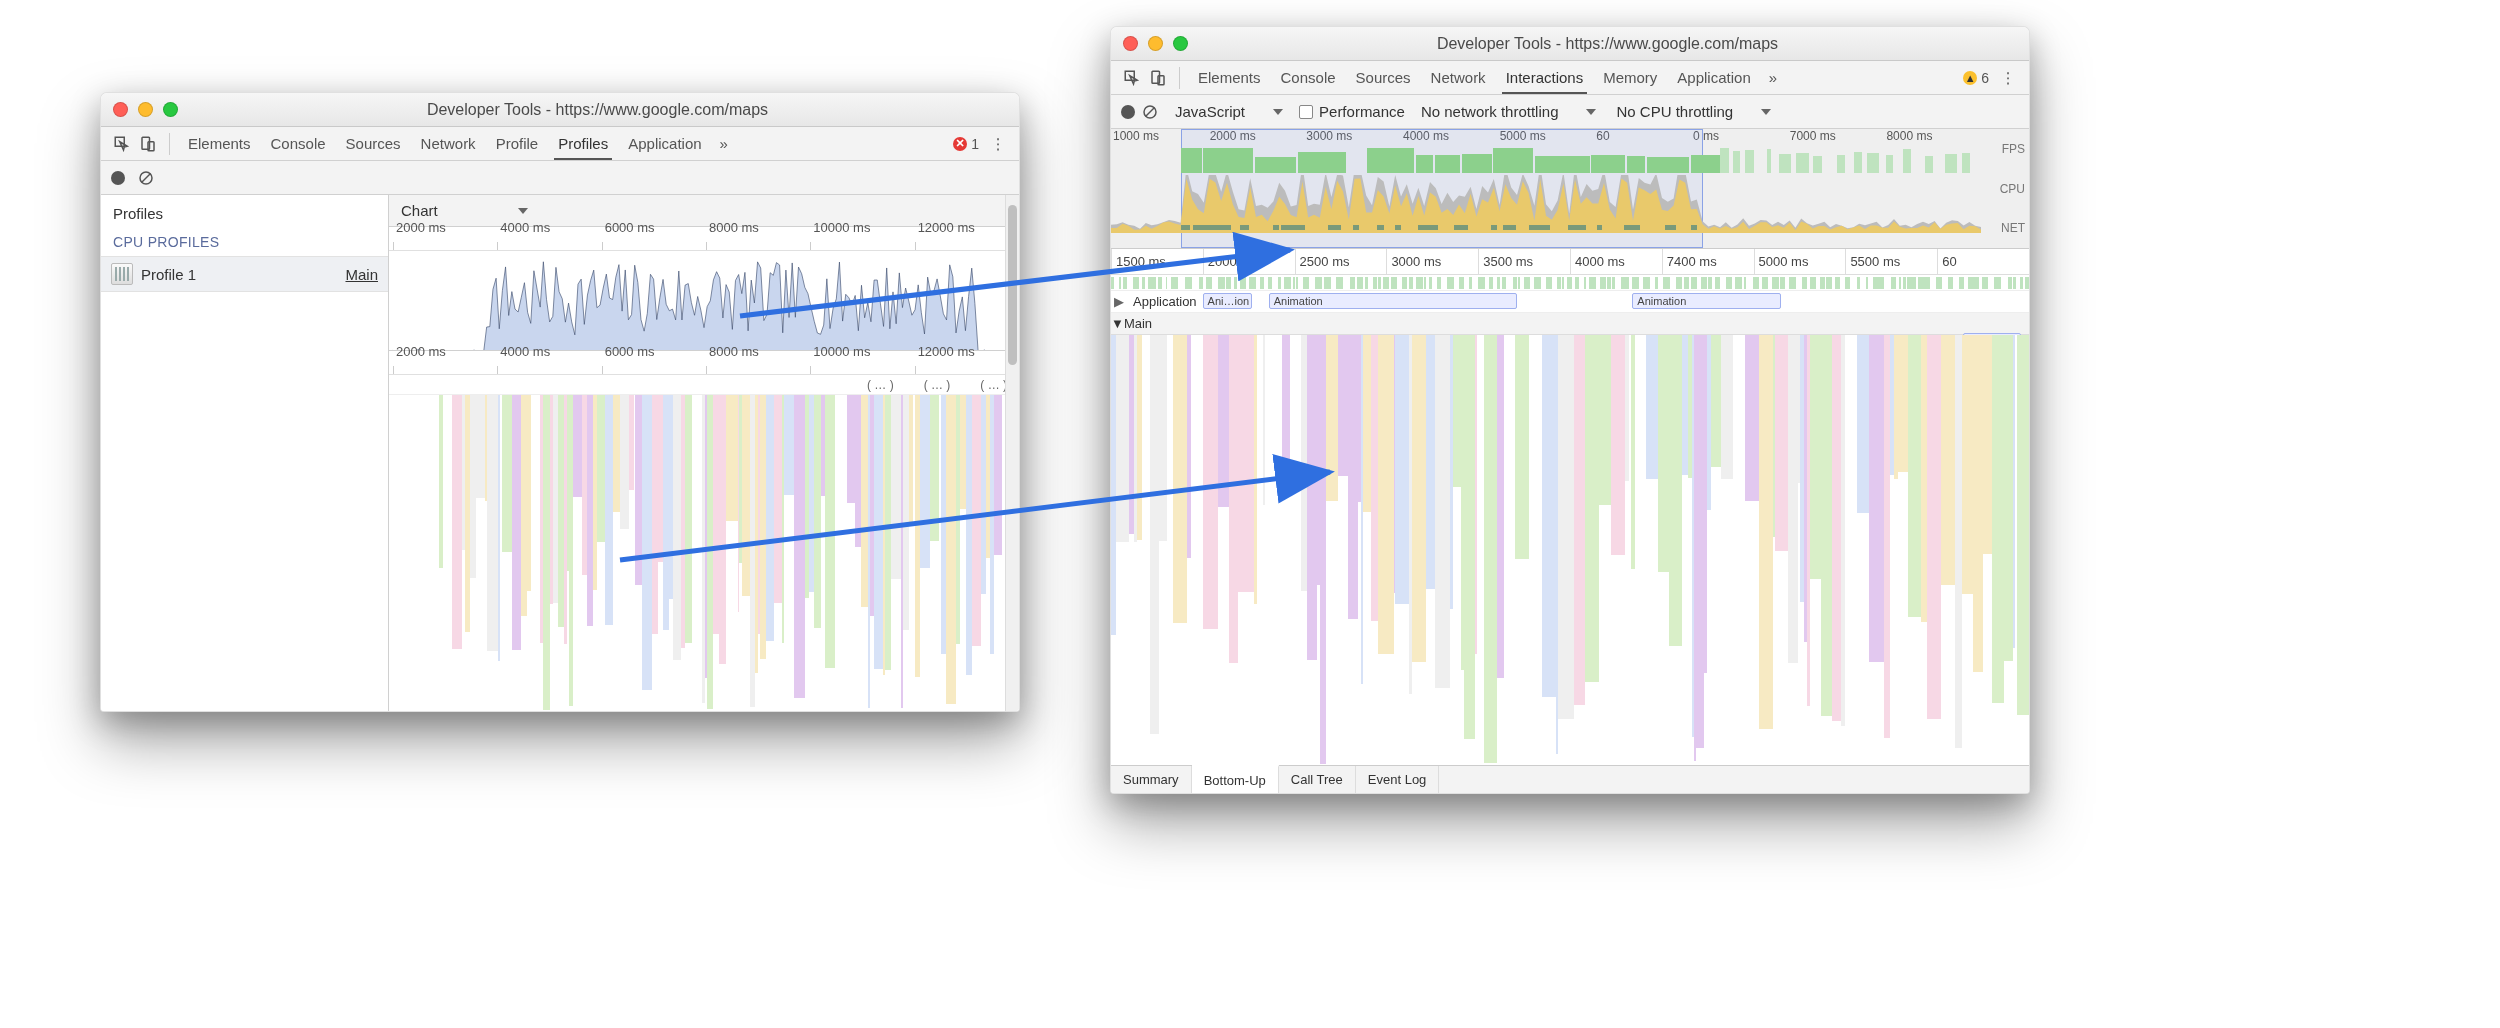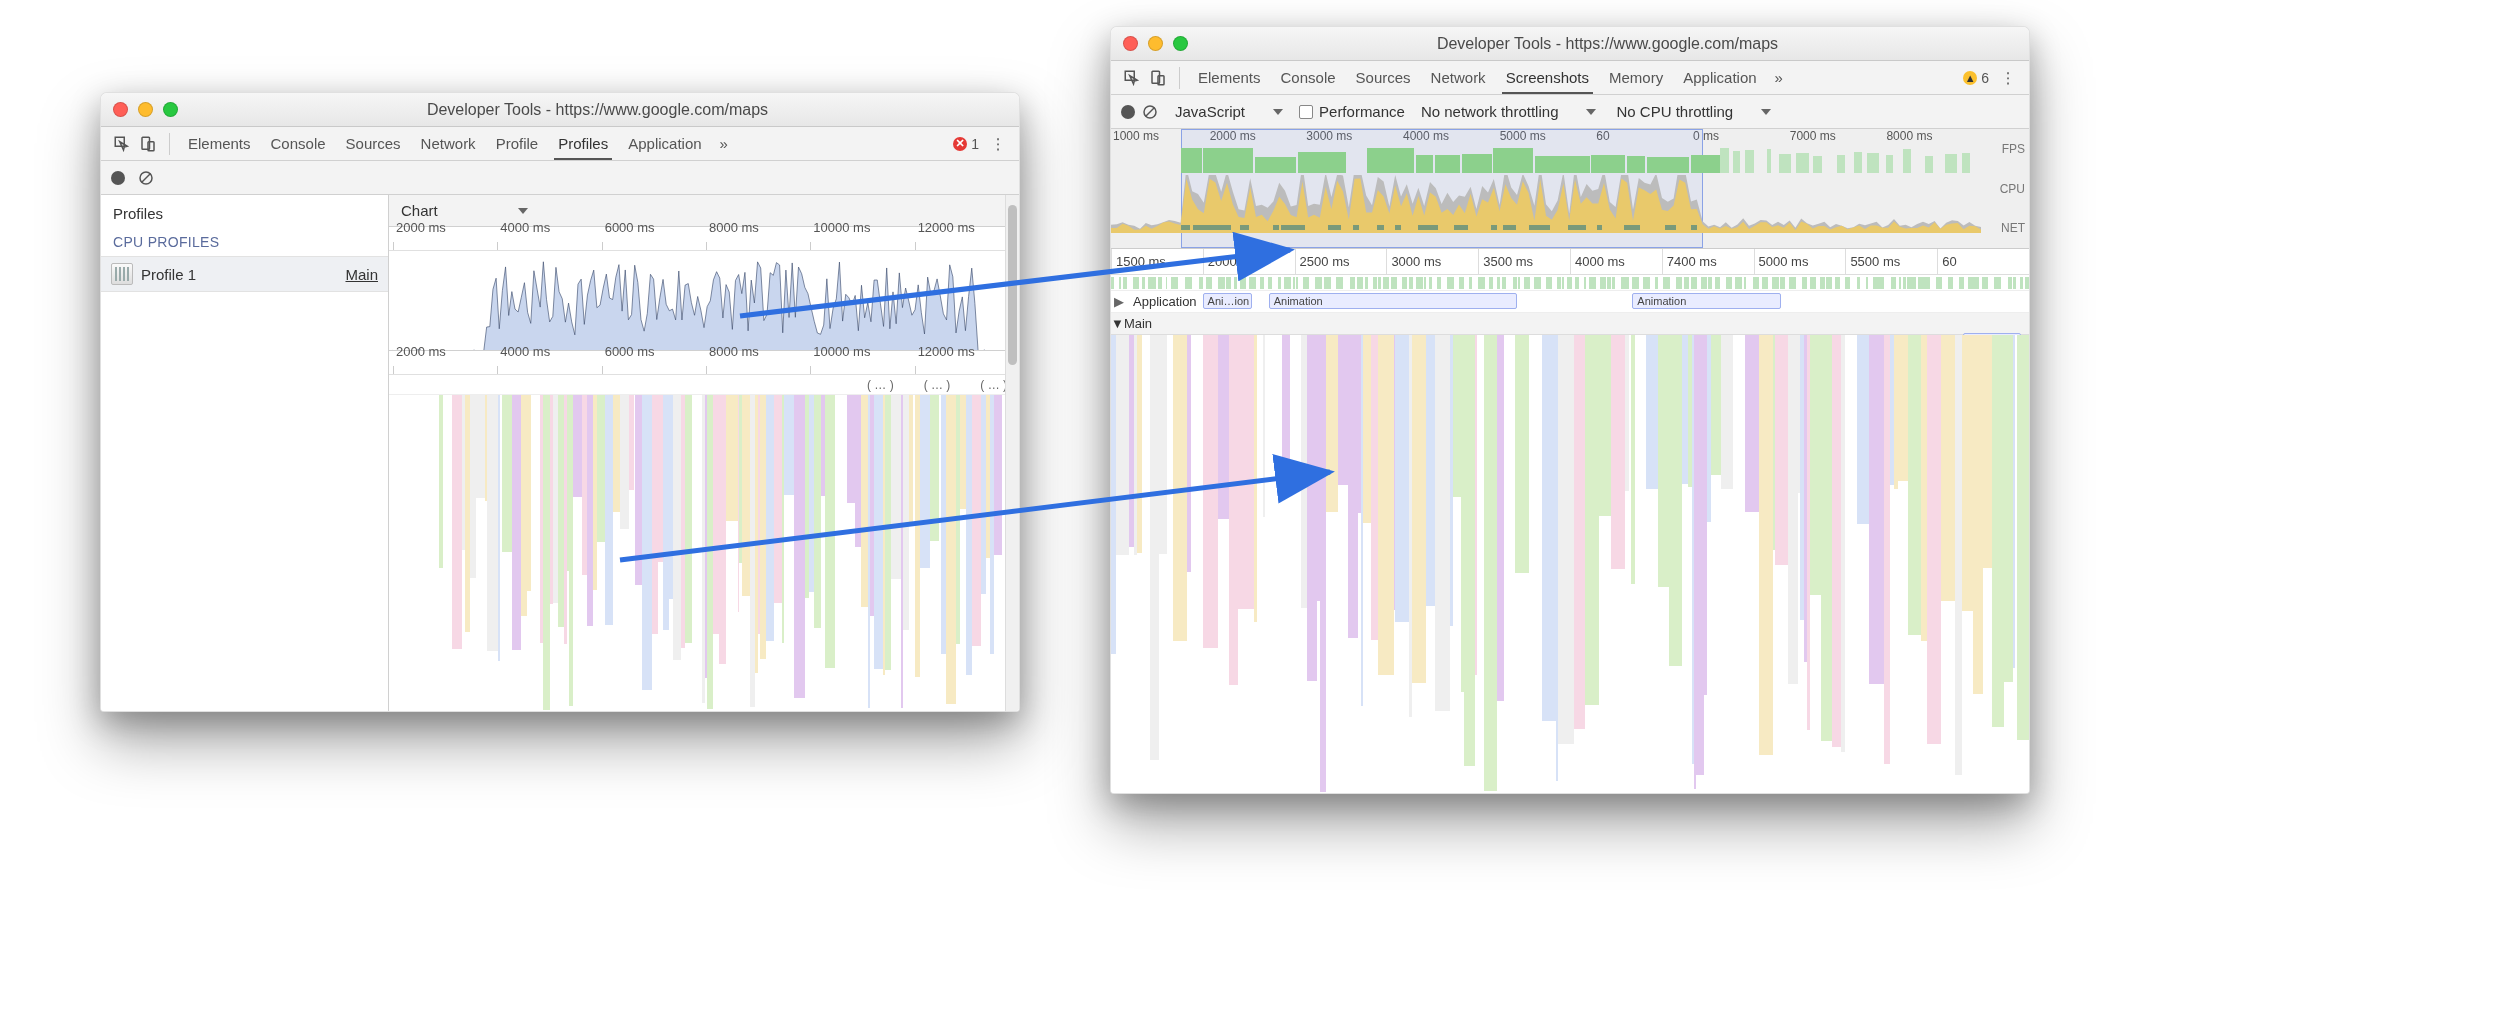--- a/index.html
+++ b/index.html
@@ -410,21 +410,21 @@
       <svg class="svg-i" viewBox="0 0 24 24">
           <rect x="4" y="3" width="10" height="16" rx="1" fill="none" stroke="#555" stroke-width="2"></rect>
           <rect x="12" y="9" width="8" height="12" rx="1" fill="none" stroke="#555" stroke-width="2"></rect>
         </svg>
     </div>
     <div class="sep"></div>
     <div class="tab">Elements</div>
     <div class="tab">Console</div>
     <div class="tab">Sources</div>
     <div class="tab">Network</div>
-    <div class="tab active">Screenshots</div>
+    <div class="tab active">Interactions</div>
     <div class="tab">Memory</div>
     <div class="tab">Application</div>
     <div class="more">»</div>
     <div style="flex:1"></div>
     <div class="badge">
       <span class="badge-dot yellow2">▲</span>
       <span>6</span>
     </div>
     <div class="icon-btn">⋮</div>
   </div>
@@ -773,20 +773,26 @@
         <div class="vstripe" style="left: 91.9905%; width: 0.752705%; background: linear-gradient(rgb(239, 239, 239) 0%, rgb(239, 239, 239) 96.0868%, rgba(255, 255, 255, 0) 96.0868%);"></div>
         <div class="vstripe" style="left: 92.7432%; width: 1.16398%; background: linear-gradient(rgb(247, 234, 195) 0%, rgb(247, 234, 195) 60.2284%, rgba(255, 255, 255, 0) 60.2284%);"></div>
         <div class="vstripe" style="left: 93.9072%; width: 1.03942%; background: linear-gradient(rgb(247, 234, 195) 0%, rgb(247, 234, 195) 78.4099%, rgba(255, 255, 255, 0) 78.4099%);"></div>
         <div class="vstripe" style="left: 94.9466%; width: 1.03112%; background: linear-gradient(rgb(247, 234, 195) 0%, rgb(247, 234, 195) 50.8417%, rgba(255, 255, 255, 0) 50.8417%);"></div>
         <div class="vstripe" style="left: 95.9777%; width: 1.34181%; background: linear-gradient(rgb(217, 239, 200) 0%, rgb(217, 239, 200) 85.6371%, rgba(255, 255, 255, 0) 85.6371%);"></div>
         <div class="vstripe" style="left: 97.3195%; width: 0.915591%; background: linear-gradient(rgb(217, 239, 200) 0%, rgb(217, 239, 200) 75.8423%, rgba(255, 255, 255, 0) 75.8423%);"></div>
         <div class="vstripe" style="left: 98.2351%; width: 0.267712%; background: linear-gradient(rgb(215, 226, 247) 0%, rgb(215, 226, 247) 72.7859%, rgba(255, 255, 255, 0) 72.7859%);"></div>
         <div class="vstripe" style="left: 98.7259%; width: 1.29574%; background: linear-gradient(rgb(217, 239, 200) 0%, rgb(217, 239, 200) 88.4799%, rgba(255, 255, 255, 0) 88.4799%);"></div>
       </div>
 
+    <div class="bottom-tabs">
+      <div class="btab">Summary</div>
+      <div class="btab active">Bottom-Up</div>
+      <div class="btab">Call Tree</div>
+      <div class="btab">Event Log</div>
+    </div>
   </div>
 </div>
 
 <svg class="arrow-layer" width="2500" height="1028">
   <defs>
     <marker id="arrowhead" markerWidth="12" markerHeight="10" refX="11" refY="5" orient="auto">
       <polygon points="0 0, 12 5, 0 10" fill="#2f6fe0"></polygon>
     </marker>
   </defs>
   <line x1="740" y1="316" x2="1290" y2="250" stroke="#2f6fe0" stroke-width="5" marker-end="url(#arrowhead)"></line>

